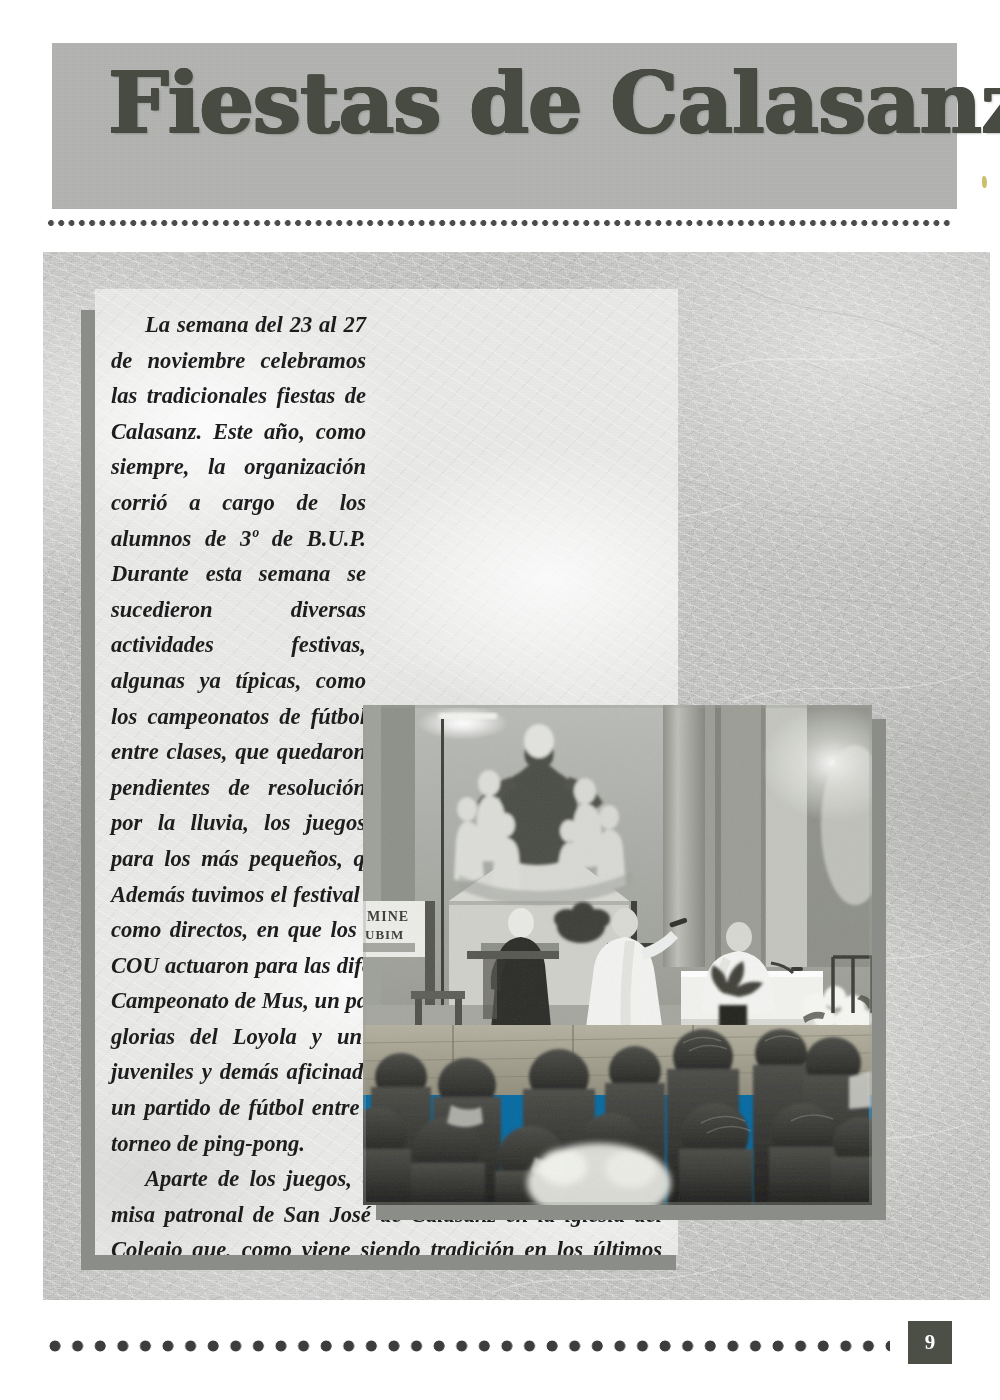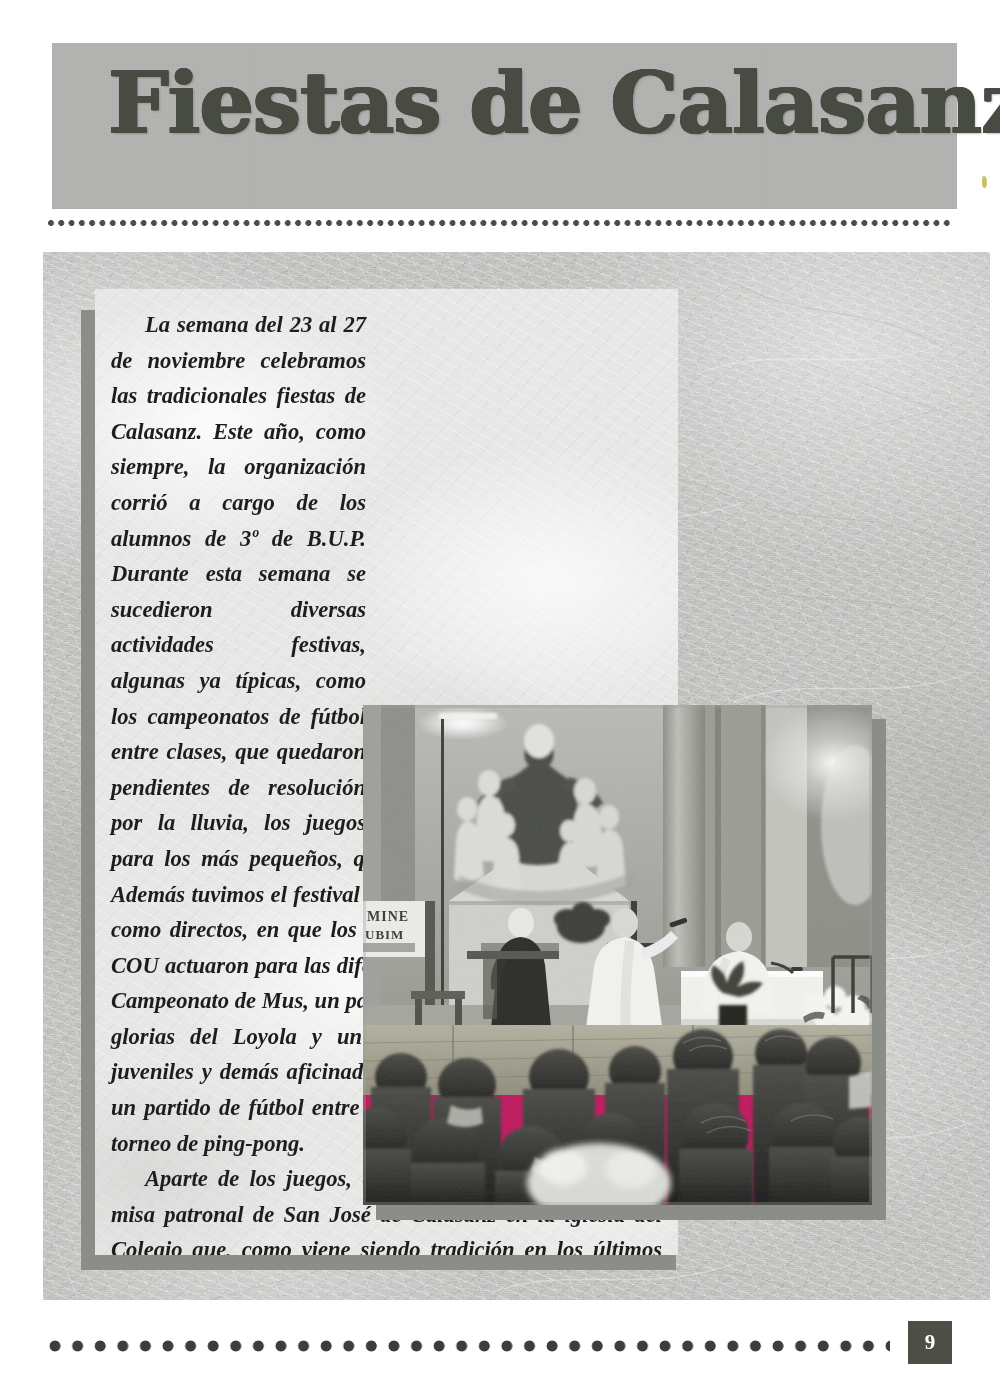--- a/index.html
+++ b/index.html
@@ -200,21 +200,21 @@
     height: 501px;
     background: #8b8d89;
   }
   #photo-frame {
     position: absolute;
     left: 363px;
     top: 705px;
     width: 509px;
     height: 500px;
     overflow: hidden;
-    background: #be185d;
+    background: #0369a1;
   }
   #photo-svg { display: block; width: 509px; height: 500px; }
 
   
   #page-number-box {
     position: absolute;
     left: 908px;
     top: 1321px;
     width: 44px;
     height: 43px;

